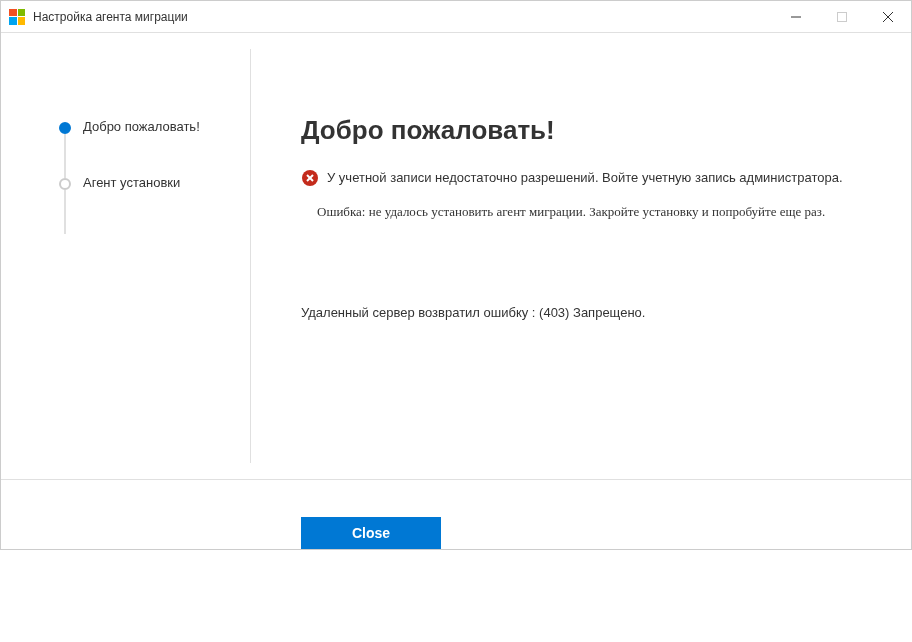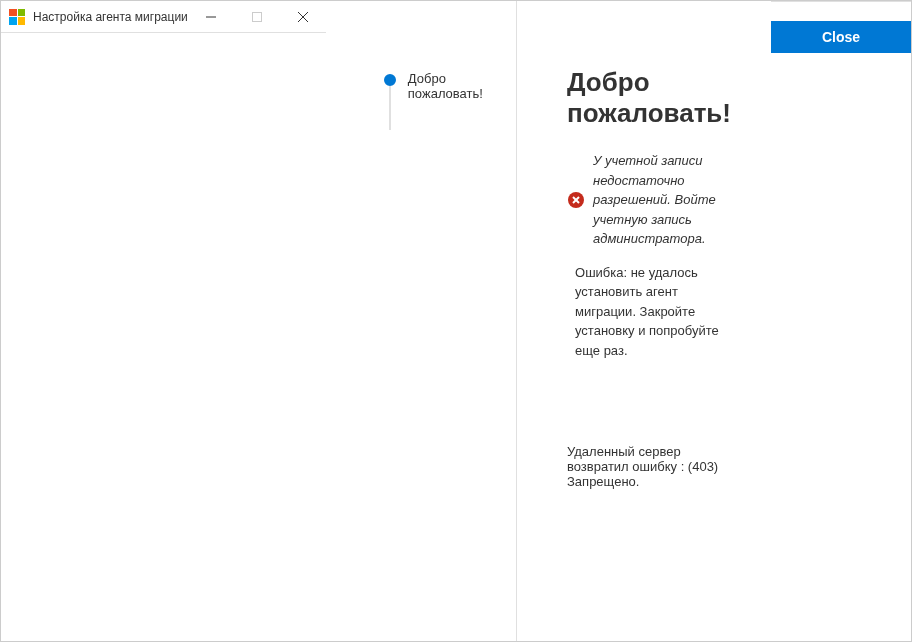--- a/index.html
+++ b/index.html
@@ -9,24 +9,26 @@
       font-family: "Segoe UI", Tahoma, Geneva, sans-serif;
     }
     body {
       background: #fff;
       width: 912px;
       height: 642px;
       overflow: hidden;
     }
     .window {
       width: 912px;
-      height: 642px;
+      height: 550px;
       border: 1px solid #ccc;
       display: flex;
+      flex-direction: column;
       background: #fff;
+      gap: 16px;
     }
     .titlebar {
       height: 32px;
       display: flex;
       align-items: center;
       border-bottom: 1px solid #e0e0e0;
       padding-left: 8px;
     }
     .ms-logo {
       width: 16px;
@@ -124,53 +126,54 @@
       flex-direction: column;
     }
     .page-heading {
       font-size: 26px;
       font-weight: 600;
       color: #333;
       margin-bottom: 22px;
     }
     .error-row {
       display: flex;
-      align-items: center;
+      align-items: flex-start;
       gap: 8px;
       margin-bottom: 14px;
-      font-style: italic;
     }
     .error-icon {
       width: 18px;
       height: 18px;
       flex-shrink: 0;
       margin-top: 1px;
     }
     .error-text {
       font-size: 13px;
       color: #333;
       line-height: 1.5;
     }
     .error-sub {
       font-size: 13px;
       color: #333;
       line-height: 1.5;
-      margin-left: 8px;
+      margin-left: 16px;
       margin-bottom: 14px;
+      font-family: Liberation Serif, serif;
     }
     .error-detail {
       font-size: 13px;
       color: #333;
       margin-top: 70px;
     }
     .footer {
       height: 70px;
       border-top: 1px solid #e0e0e0;
       display: flex;
-      align-items: center;
+      align-items: flex-end;
+      padding-left: 300px;
     }
     .primary-btn {
       background: #0078d4;
       color: #fff;
       border: none;
       font-size: 14px;
       font-weight: 600;
       width: 140px;
       height: 32px;
       cursor: pointer;
@@ -209,20 +212,25 @@
   </div>
 
   <div class="content-area">
     <div class="sidebar">
       <div class="steps">
         <div class="step-item active">
           <div class="step-dot"></div>
           <div class="step-line"></div>
           <div class="step-label">Добро пожаловать!</div>
         </div>
+        <div class="step-item">
+          <div class="step-dot"></div>
+          <div class="step-line"></div>
+          <div class="step-label">Агент установки</div>
+        </div>
       </div>
     </div>
 
     <div class="main-panel">
       <h1 class="page-heading">Добро пожаловать!</h1>
       <div class="error-row">
         <svg class="error-icon" viewBox="0 0 18 18">
           <circle cx="9" cy="9" r="8" fill="#c42b1c"></circle>
           <line x1="6" y1="6" x2="12" y2="12" stroke="#fff" stroke-width="2"></line>
           <line x1="12" y1="6" x2="6" y2="12" stroke="#fff" stroke-width="2"></line>

